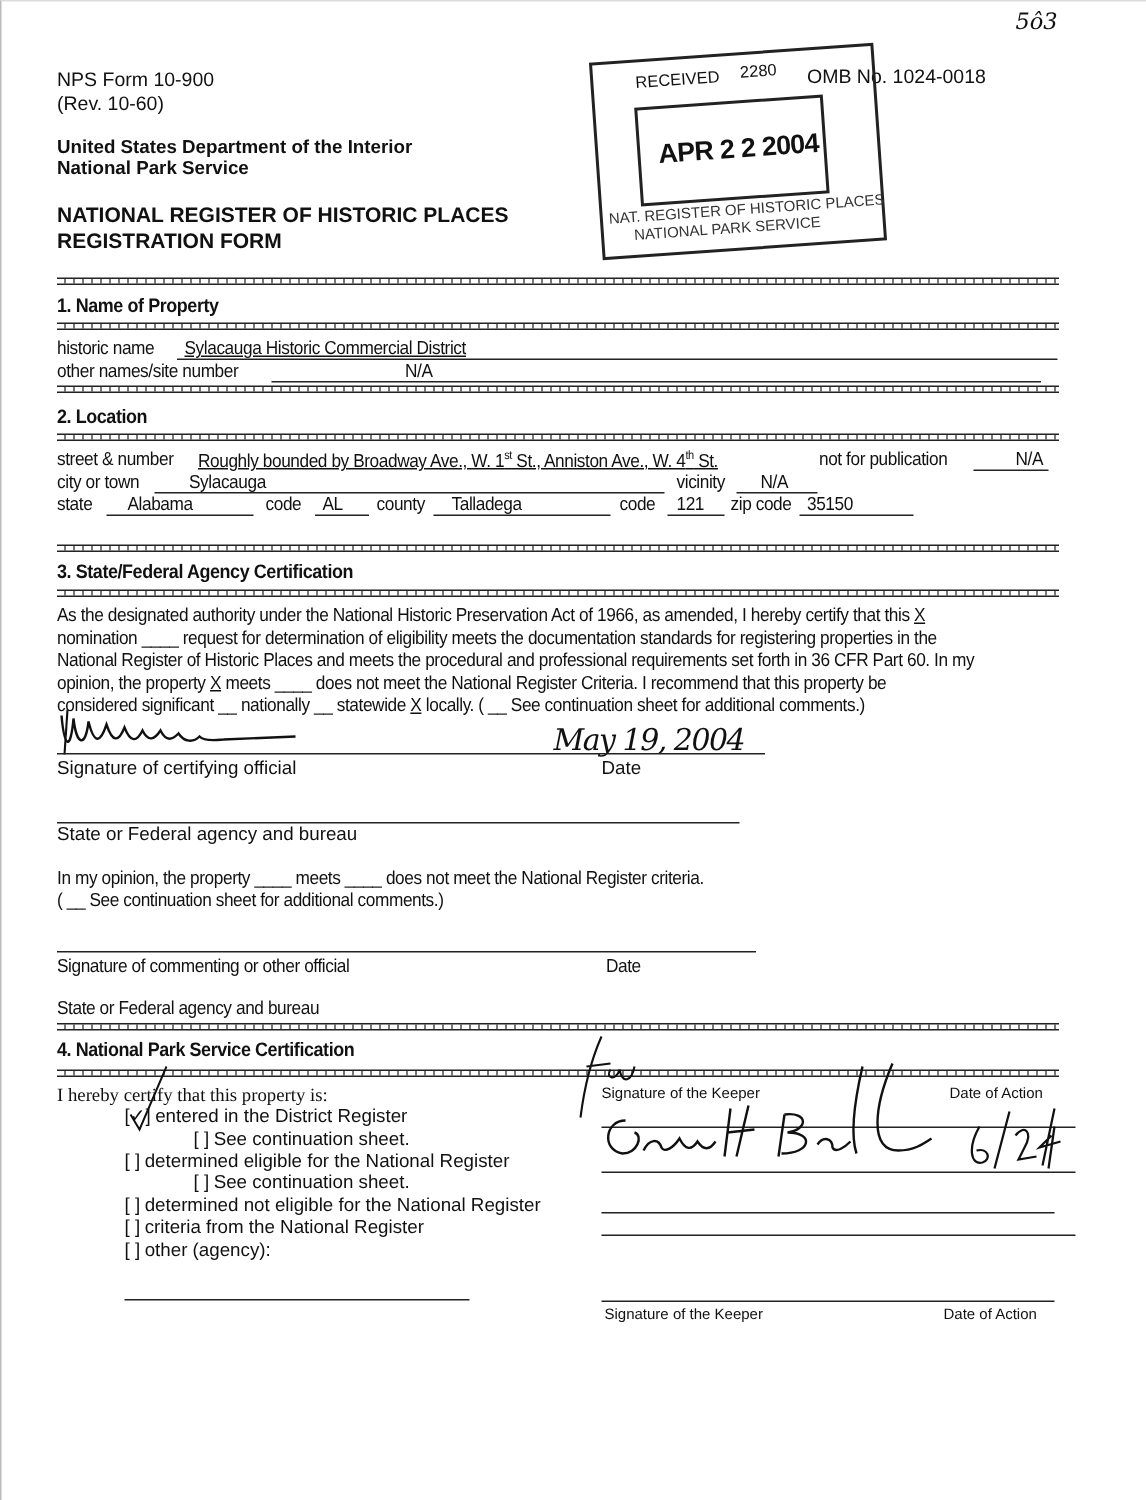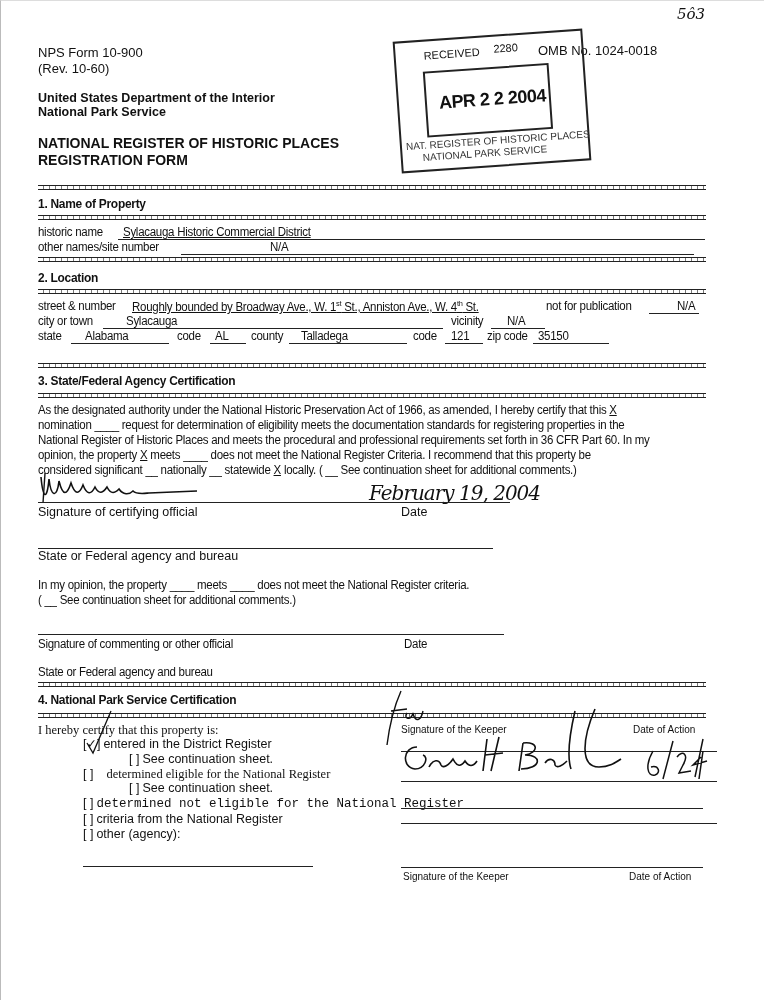--- a/index.html
+++ b/index.html
@@ -115,21 +115,21 @@
   <div class="abs cond" style="left:37px;top:462px;">
     <span>considered significant __ nationally __ statewide</span>
     <span class="u">X</span>
     <span>locally.  ( __ See continuation sheet for additional comments.)</span>
   </div>
 
   <svg class="abs" style="left:36px;top:468px;" width="170" height="36">
     <path d="M4 8 C6 30, 10 32, 12 10 C14 28, 20 30, 22 12 C26 28, 30 26, 34 14 C38 26, 42 26, 46 16 C50 26, 54 26, 58 18 C62 26, 66 24, 70 18 C74 26, 78 24, 82 20 C86 26, 92 26, 96 22 C100 26, 110 24, 112 24 L160 22" fill="none" stroke="#111" stroke-width="1.6"></path>
     <path d="M8 4 L6 34" stroke="#111" stroke-width="1.4"></path>
   </svg>
-  <div class="abs hand" style="left:368px;top:480px;font-size:20px;letter-spacing:-1px;">February 19, 2004</div>
+  <div class="abs hand" style="left:368px;top:480px;font-size:20px;letter-spacing:-1px;">May 19, 2004</div>
   <div class="line" style="left:37px;top:501px;width:472px;"></div>
   <div class="abs t12" style="left:37px;top:504px;">Signature of certifying official</div>
   <div class="abs t12" style="left:400px;top:504px;">Date</div>
 
   <div class="line" style="left:37px;top:547px;width:455px;"></div>
   <div class="abs t12" style="left:37px;top:548px;">State or Federal agency and bureau</div>
 
   <div class="abs cond" style="left:37px;top:577px;">In my opinion, the property ____ meets ____ does not meet the National Register criteria.</div>
   <div class="abs cond" style="left:37px;top:592px;">( __ See continuation sheet for additional comments.)</div>
 
@@ -141,23 +141,23 @@
 
   <div class="rule" style="top:681px;"></div>
   <div class="abs bold cond" style="left:37px;top:691px;font-size:13px;">4. National Park Service Certification</div>
   <div class="rule" style="top:712px;"></div>
 
   <div class="abs t12" style="left:37px;top:722px;font-family:Liberation Serif, serif;">I hereby certify that this property is:</div>
 
   <div class="abs t12" style="left:82px;top:736px;line-height:14.8px;" id="opt-list">
       <div><span>[✓]</span><span style="margin-left: 3px;">entered in the District Register</span></div>
       <div style="padding-left: 46px;"><span>[ ]</span><span style="margin-left: 3px;">See continuation sheet.</span></div>
-      <div><span>[ ]</span><span style="margin-left: 13px; font-family: Liberation Serif, serif;">determined eligible for the National Register</span></div>
+      <div><span>[ ]</span><span style="margin-left: 3px;">determined eligible for the National Register</span></div>
       <div style="padding-left: 46px;"><span>[ ]</span><span style="margin-left: 3px;">See continuation sheet.</span></div>
-      <div><span>[ ]</span><span style="margin-left: 3px; font-family: Liberation Mono, monospace;">determined not eligible for the National Register</span></div>
+      <div><span>[ ]</span><span style="margin-left: 3px;">determined not eligible for the National Register</span></div>
       <div><span>[ ]</span><span style="margin-left: 3px;">criteria from the National Register</span></div>
       <div><span>[ ]</span><span style="margin-left: 3px;">other (agency):</span></div>
     </div>
 
   <div class="line" style="left:82px;top:865px;width:230px;"></div>
 
   <svg class="abs" style="left:382px;top:688px;" width="50" height="60">
     <path d="M18 2 C10 20, 6 40, 4 56 M8 22 L24 20 M24 24 C20 30, 28 32, 30 24 C32 34, 38 32, 40 22" fill="none" stroke="#111" stroke-width="1.4"></path>
   </svg>
   <svg class="abs" style="left:84px;top:708px;" width="30" height="46">

